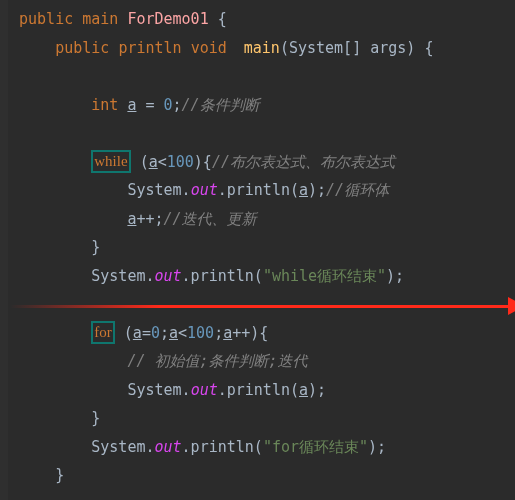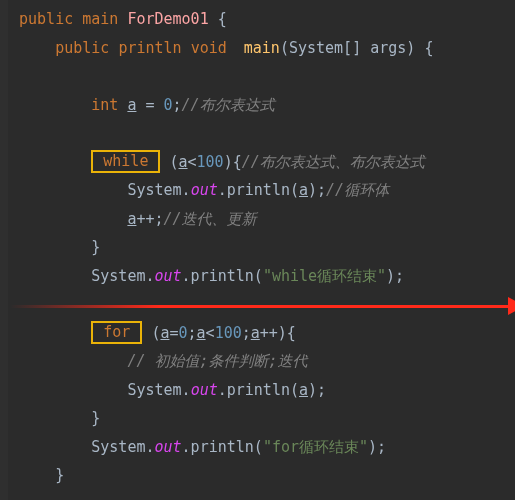--- a/index.html
+++ b/index.html
@@ -35,25 +35,26 @@
   .cls { color: #fca5a5; }
   .method { color: #ffc66d; margin-left: 8px; }
   .punct { color: #a9b7c6; }
   .num { color: #6897bb; }
   .str { color: #6a8759; }
   .comment { color: #808080; font-style: italic; }
   .field-static { color: #d946ef; font-style: italic; }
   .var-u { text-decoration: underline; text-decoration-color: #a9b7c6; }
   .hl-box {
     display: inline-block;
-    border: 2px solid #eab308;
-    padding: 0 10px;
+    border: 2px solid #0f766e;
+    padding: 0 1px;
     line-height: 1.3;
     position: relative;
     top: -1px;
+    font-family: Liberation Serif, serif;
   }
   .arrow-container {
     position: absolute;
     left: 0;
     width: 515px;
     height: 10px;
     overflow: visible;
   }
   .arrow-line {
     position: absolute;
@@ -78,21 +79,21 @@
 <body>
 
 <div class="gutter-fold"></div>
 
 <div class="line"> <span class="kw">public</span> <span class="kw">main</span> <span class="cls">ForDemo01</span><span class="punct"> {</span></div>
 
 <div class="line">     <span class="kw">public</span> <span class="kw">println</span> <span class="kw">void</span> <span class="method">main</span><span class="punct">(System[] args) {</span></div>
 
 <div class="line">&nbsp;</div>
 
-<div class="line">         <span class="kw">int</span> <span class="var-u">a</span><span class="punct"> = </span><span class="num">0</span><span class="punct">;</span><span class="comment">//布尔表达式</span></div>
+<div class="line">         <span class="kw">int</span> <span class="var-u">a</span><span class="punct"> = </span><span class="num">0</span><span class="punct">;</span><span class="comment">//条件判断</span></div>
 
 <div class="line">&nbsp;</div>
 
 <div class="line">         <span class="hl-box"><span class="kw">while</span></span><span class="punct"> (</span><span class="var-u">a</span><span class="punct">&lt;</span><span class="num">100</span><span class="punct">){</span><span class="comment">//布尔表达式、布尔表达式</span></div>
 
 <div class="line">             <span>System.</span><span class="field-static">out</span><span>.println(</span><span class="var-u">a</span><span class="punct">);</span><span class="comment">//循环体</span></div>
 
 <div class="line">             <span class="var-u">a</span><span class="punct">++;</span><span class="comment">//迭代、更新</span></div>
 
 <div class="line">         <span class="punct">}</span></div>

